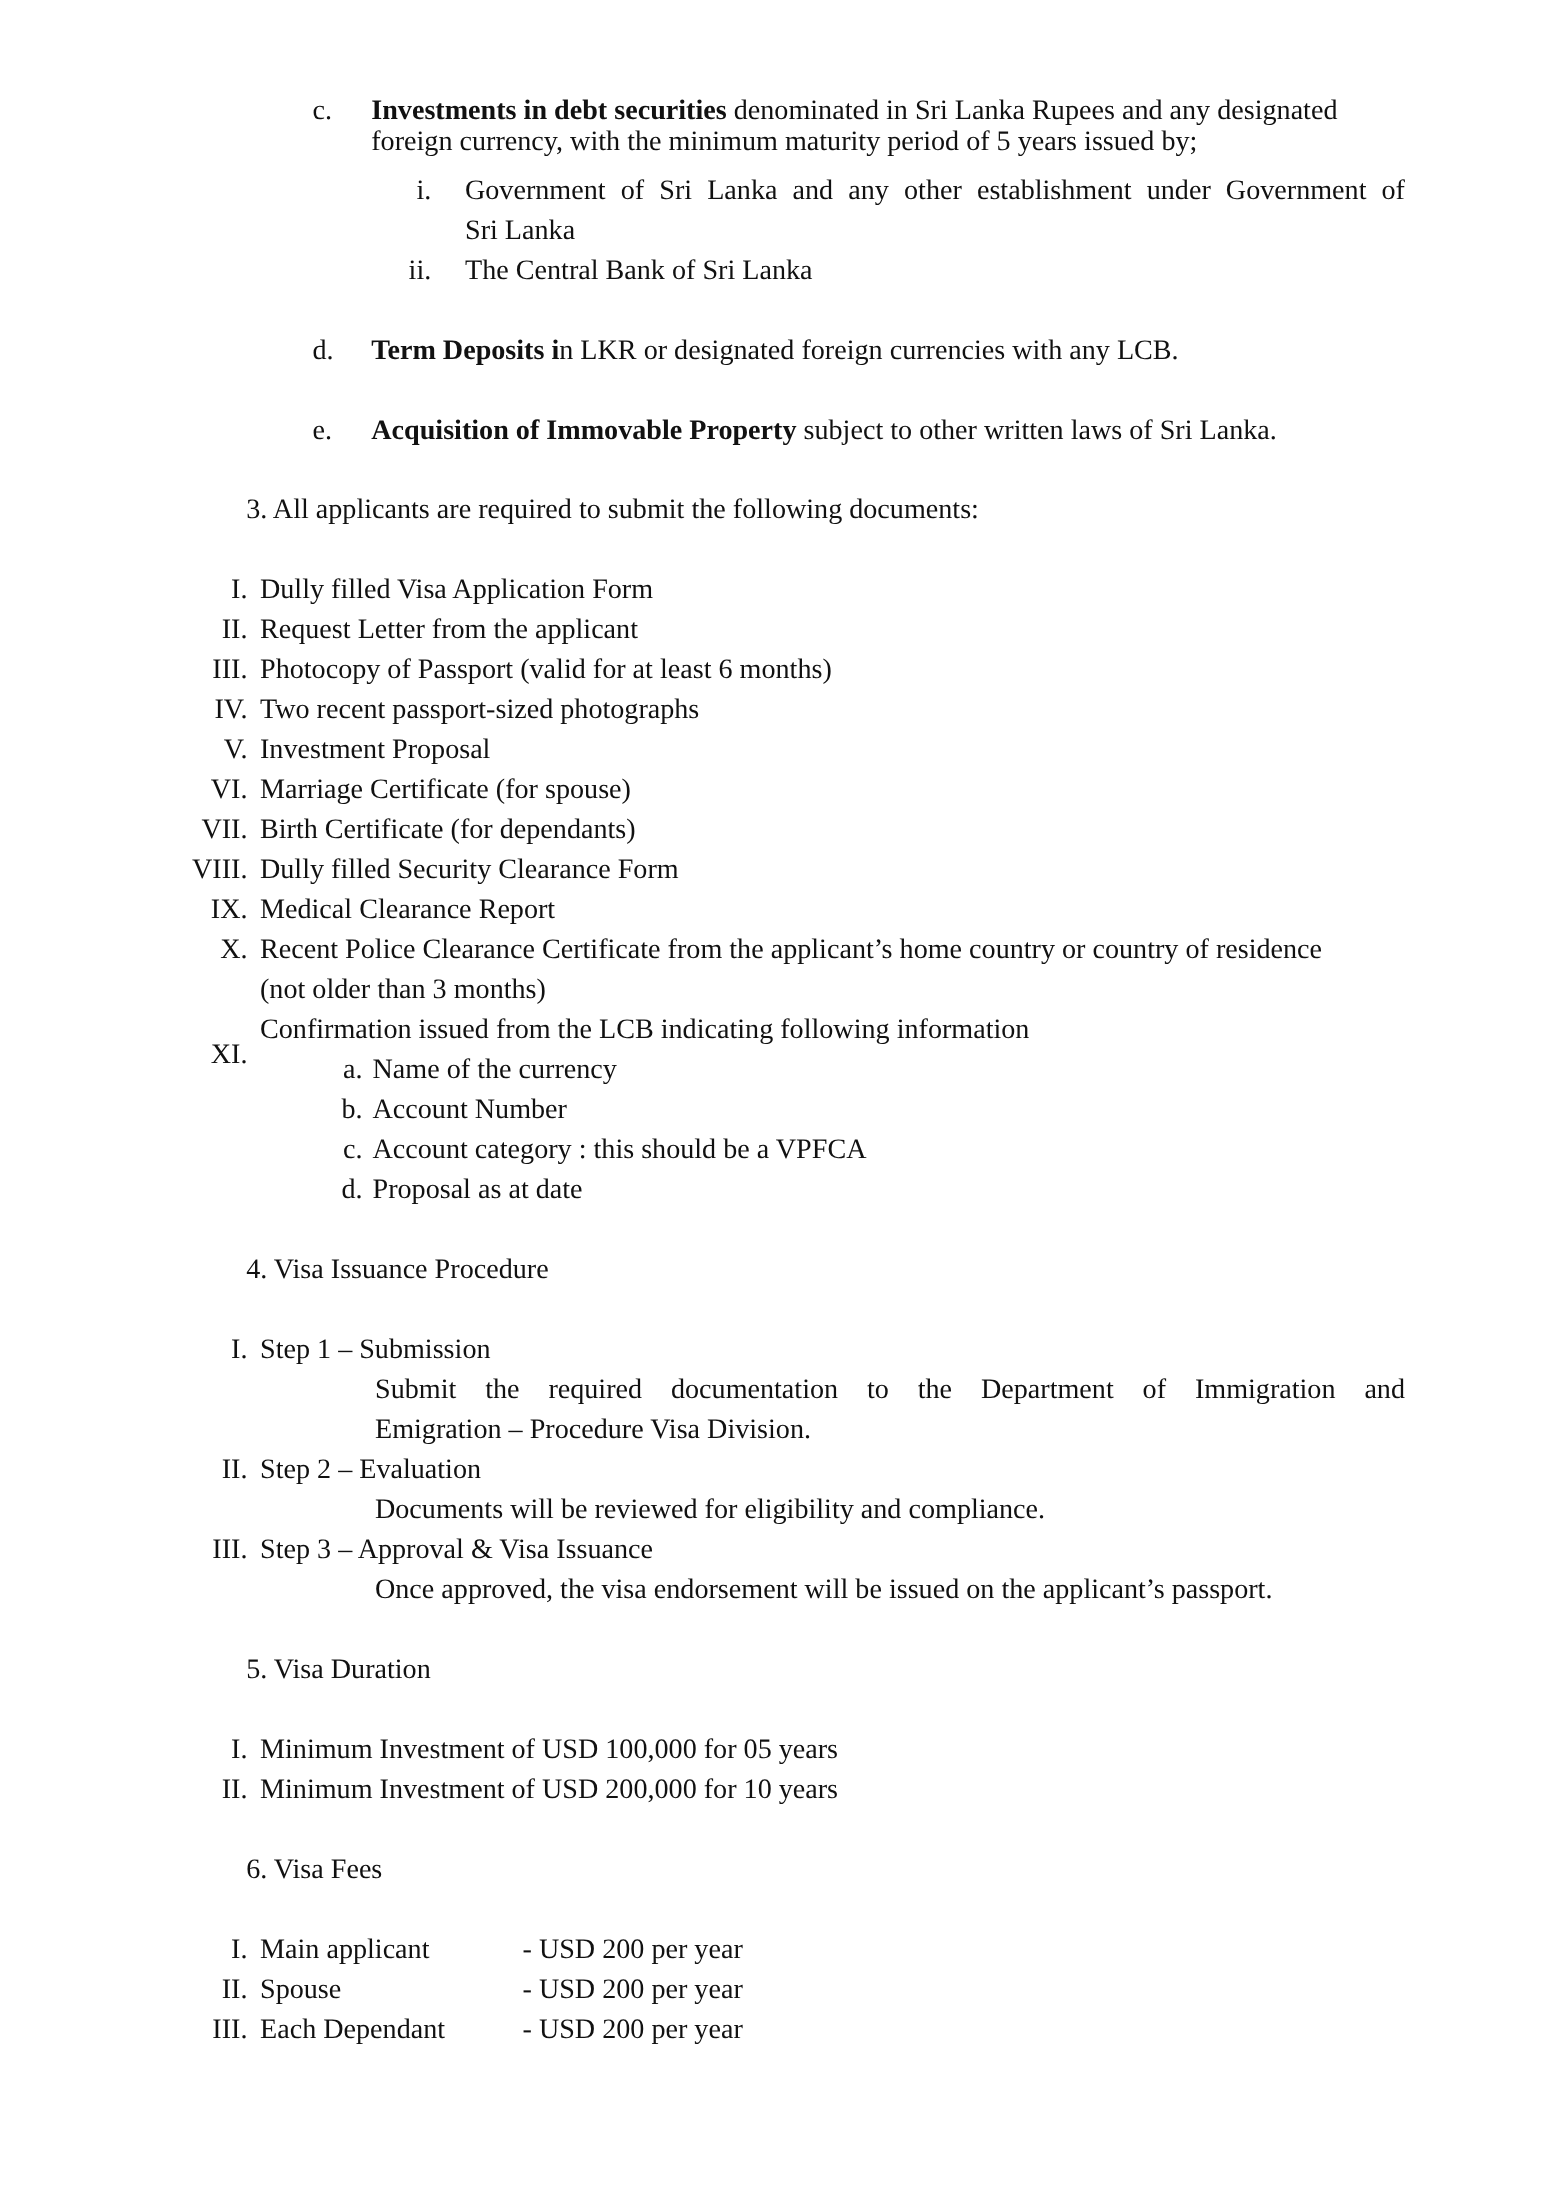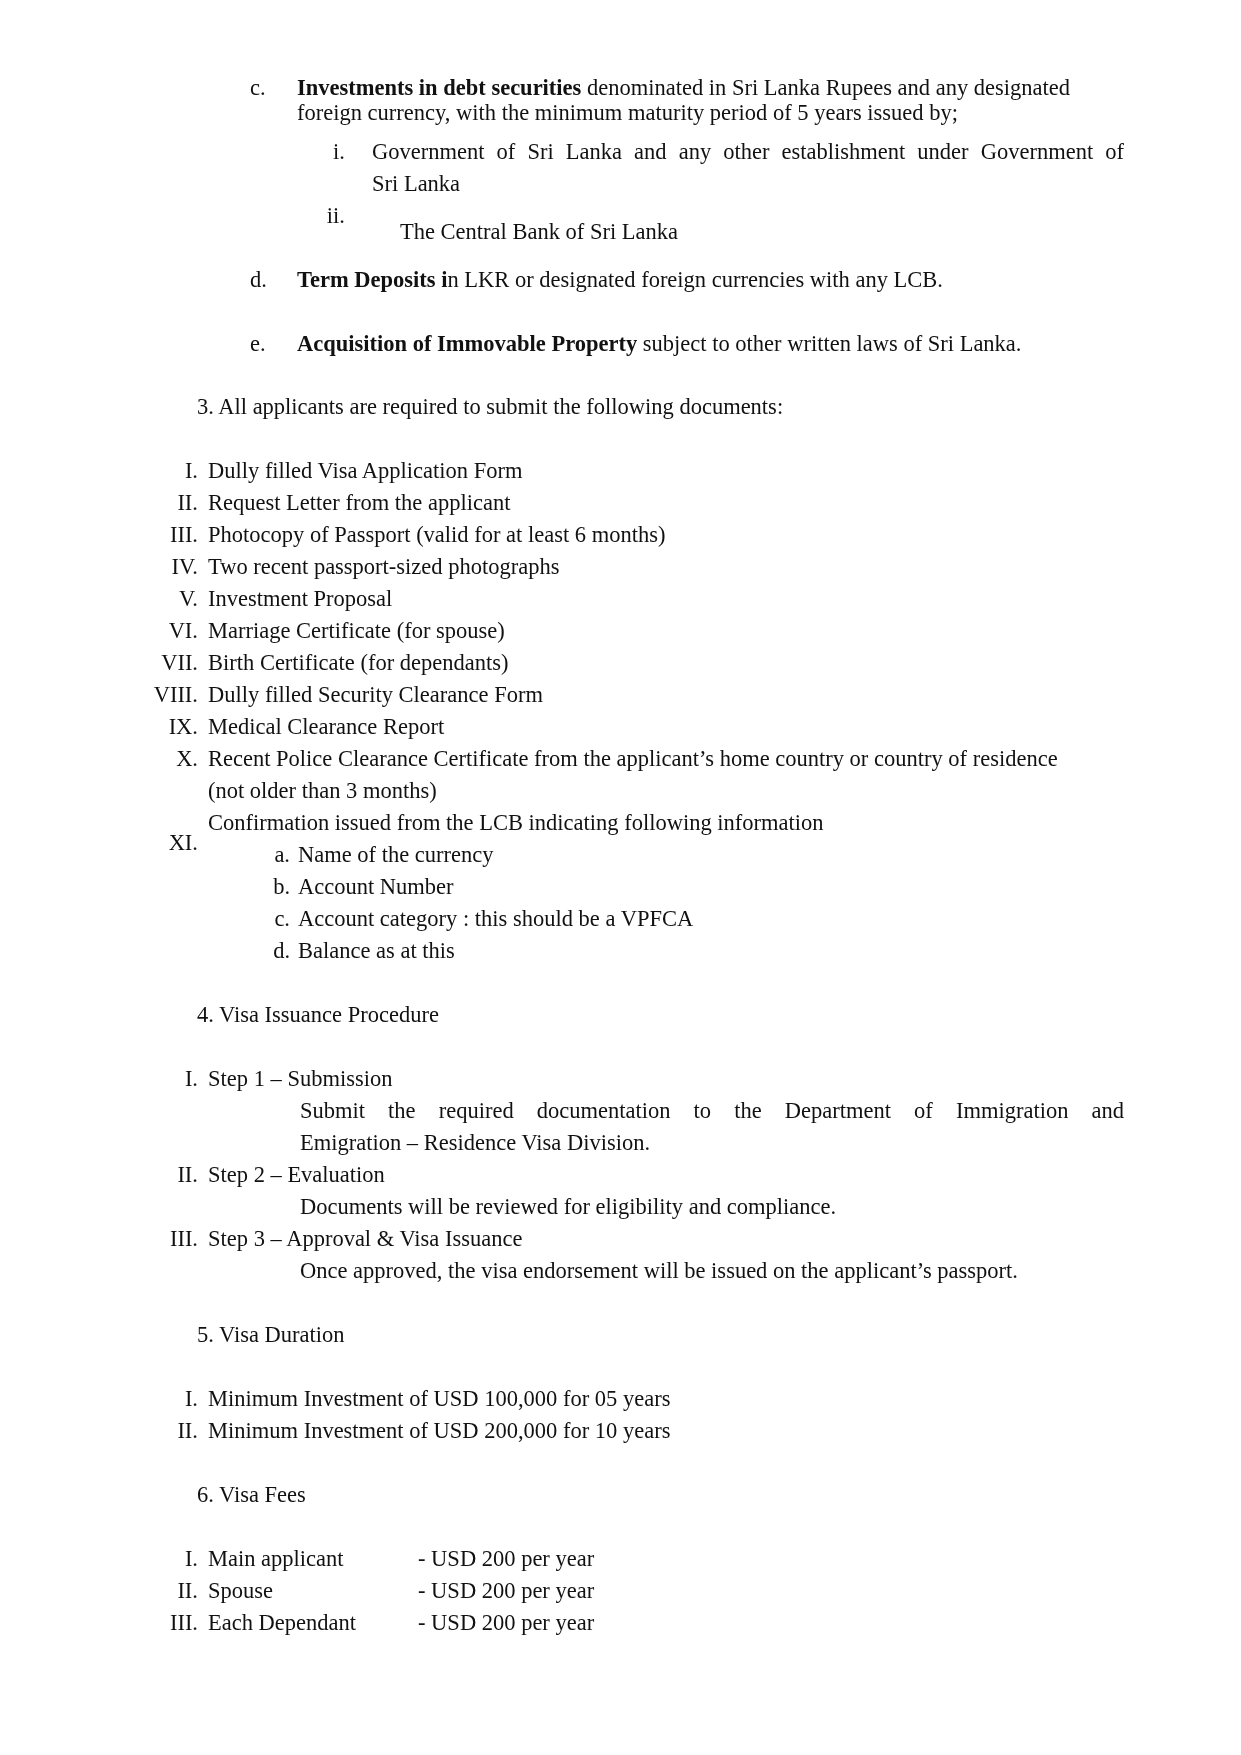--- a/index.html
+++ b/index.html
@@ -17,21 +17,21 @@
 <div>
   <span class="num" style="left:250px; top:72px; width:30px; text-align:left;">c.</span>
   <span class="txt" style="left:297px; top:72px;"><b>Investments in debt securities</b><span> denominated in Sri Lanka Rupees and any designated</span></span>
   <span class="txt" style="left:297px; top:97px;">foreign currency, with the minimum maturity period of 5 years issued by;</span>
 
   <span class="num" style="left:300px; top:136px; width:45px;">i.</span>
   <span class="just" style="left:372px; top:136px; width:752px;">Government of Sri Lanka and any other establishment under Government of</span>
   <span class="txt" style="left:372px; top:168px;">Sri Lanka</span>
 
   <span class="num" style="left:300px; top:200px; width:45px;">ii.</span>
-  <span class="txt" style="left:372px; top:216px;margin-left:28px;">The Central Bank of Sri Lanka</span>
+  <span class="txt" style="left:372px; top:200px;">The Central Bank of Sri Lanka</span>
 </div>
 
 <div>
   <span class="num" style="left:250px; top:264px; width:30px; text-align:left;">d.</span>
   <span class="txt" style="left:297px; top:264px;"><b>Term Deposits i</b><span>n LKR or designated foreign currencies with any LCB.</span></span>
 </div>
 
 <div>
   <span class="num" style="left:250px; top:328px; width:30px; text-align:left;">e.</span>
   <span class="txt" style="left:297px; top:328px;"><b>Acquisition of Immovable Property</b><span> subject to other written laws of Sri Lanka.</span></span>
@@ -78,31 +78,31 @@
     <span class="num" style="left:260px; top:839px; width:30px;">a.</span>
     <span class="txt" style="left:298px; top:839px;">Name of the currency</span>
 
     <span class="num" style="left:260px; top:871px; width:30px;">b.</span>
     <span class="txt" style="left:298px; top:871px;">Account Number</span>
 
     <span class="num" style="left:260px; top:903px; width:30px;">c.</span>
     <span class="txt" style="left:298px; top:903px;">Account category : this should be a VPFCA</span>
 
     <span class="num" style="left:260px; top:935px; width:30px;">d.</span>
-    <span class="txt" style="left:298px; top:935px;">Balance as at this</span>
+    <span class="txt" style="left:298px; top:935px;">Proposal as at date</span>
   </div>
 </div>
 
 <div class="h" style="left:150px; top:999px;">4. Visa Issuance Procedure</div>
 
 <div>
   <span class="num" style="left:140px; top:1063px; width:58px;">I.</span>
   <span class="txt" style="left:208px; top:1063px;">Step 1 – Submission</span>
   <span class="just" style="left:300px; top:1095px; width:824px;">Submit the required documentation to the Department of Immigration and</span>
-  <span class="txt" style="left:300px; top:1127px;">Emigration – Residence Visa Division.</span>
+  <span class="txt" style="left:300px; top:1127px;">Emigration – Procedure Visa Division.</span>
 
   <span class="num" style="left:140px; top:1159px; width:58px;">II.</span>
   <span class="txt" style="left:208px; top:1159px;">Step 2 – Evaluation</span>
   <span class="txt" style="left:300px; top:1191px;">Documents will be reviewed for eligibility and compliance.</span>
 
   <span class="num" style="left:140px; top:1223px; width:58px;">III.</span>
   <span class="txt" style="left:208px; top:1223px;">Step 3 – Approval &amp; Visa Issuance</span>
   <span class="txt" style="left:300px; top:1255px;">Once approved, the visa endorsement will be issued on the applicant’s passport.</span>
 </div>
 

